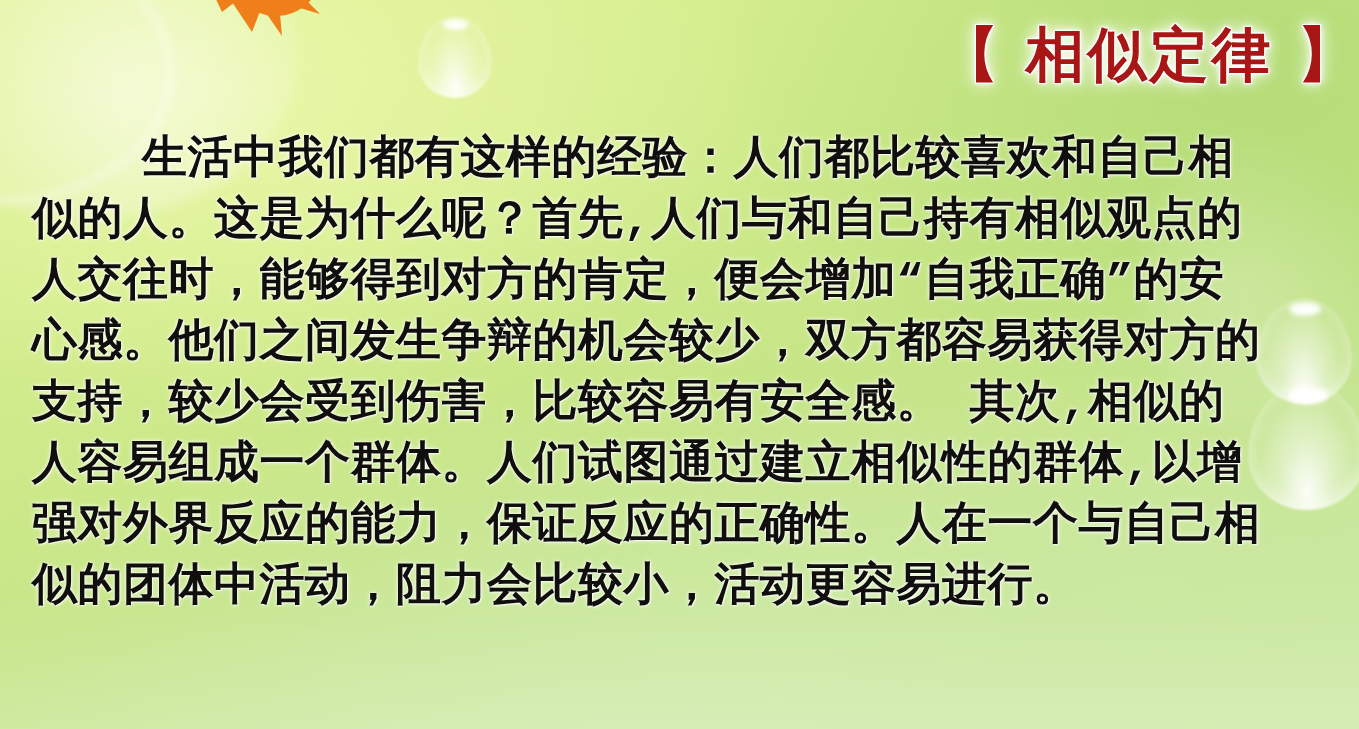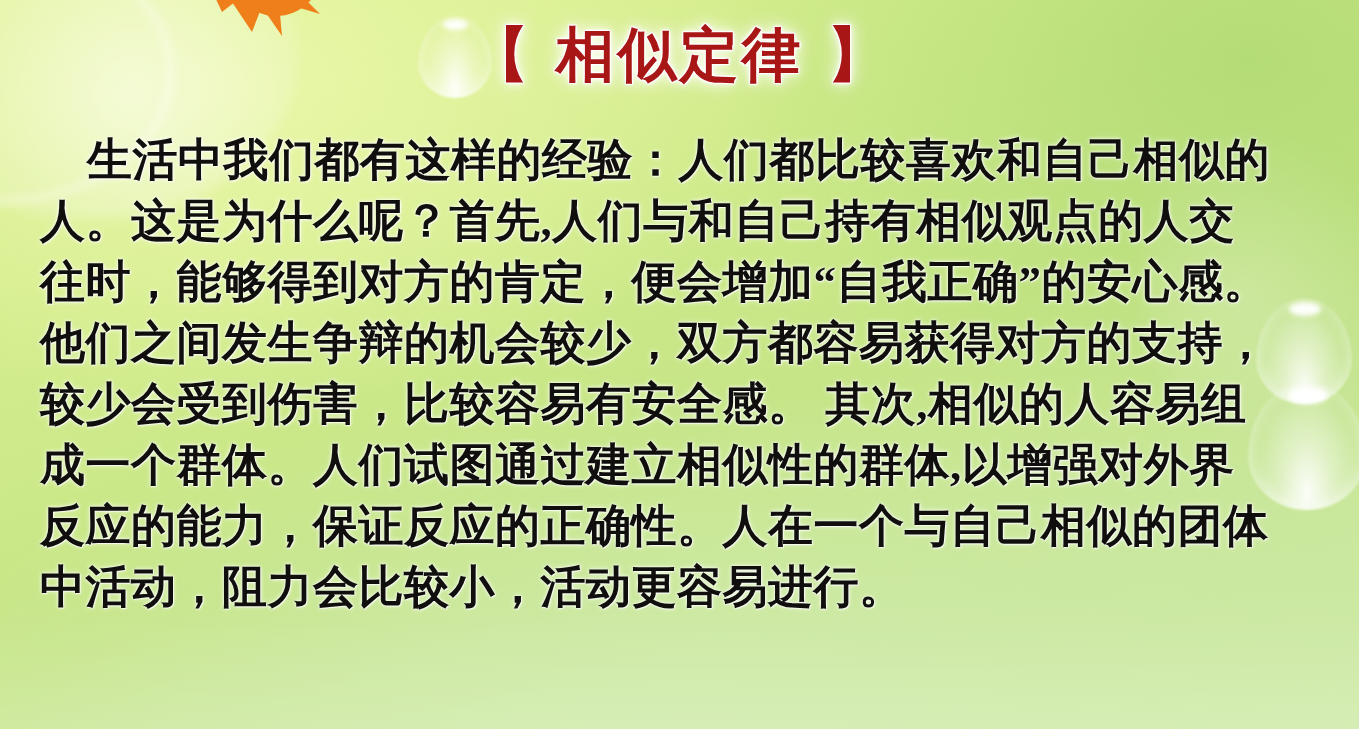--- a/index.html
+++ b/index.html
@@ -86,45 +86,45 @@
     width: 1480px; height: 200px;
     background: linear-gradient(to bottom, rgba(255,255,255,0.0) 0%, rgba(255,255,255,0.25) 100%);
     filter: blur(14px);
   }
 
   
   #title {
     position: absolute;
     left: 0; right: 0;
     top: 16px;
-    text-align: center;
+    text-align: right;
     font-family: "DejaVu Sans", "Liberation Sans", sans-serif;
     font-size: 59px;
     font-weight: bold;
     letter-spacing: 3px;
     color: #a81616;
     text-shadow:
       0 0  3px #ffffff,
       0 0  6px #ffffff,
       1px 1px 0 #ffffff,
      -1px -1px 0 #ffffff,
       1px -1px 0 #ffffff,
      -1px 1px 0 #ffffff,
       0 0 14px rgba(255,255,255,0.95),
       0 0 22px rgba(255,255,255,0.7);
     white-space: nowrap;
   }
 
   
   #body-text {
     position: absolute;
-    left: 40px;
+    left: 32px;
     top: 130px;
     width: 1230px;
-    font-family: Liberation Serif, serif;
+    font-family: Liberation Mono, monospace;
     font-size: 45px;
     font-weight: bold;
     line-height: 61px;
     color: #100f0d;
     letter-spacing: 0.5px;
     text-shadow:
       0 0 2px rgba(255,255,255,0.95),
       0 0 5px rgba(255,255,255,0.85),
       1px 1px 0 rgba(255,255,255,0.6);
     white-space: pre-wrap;

